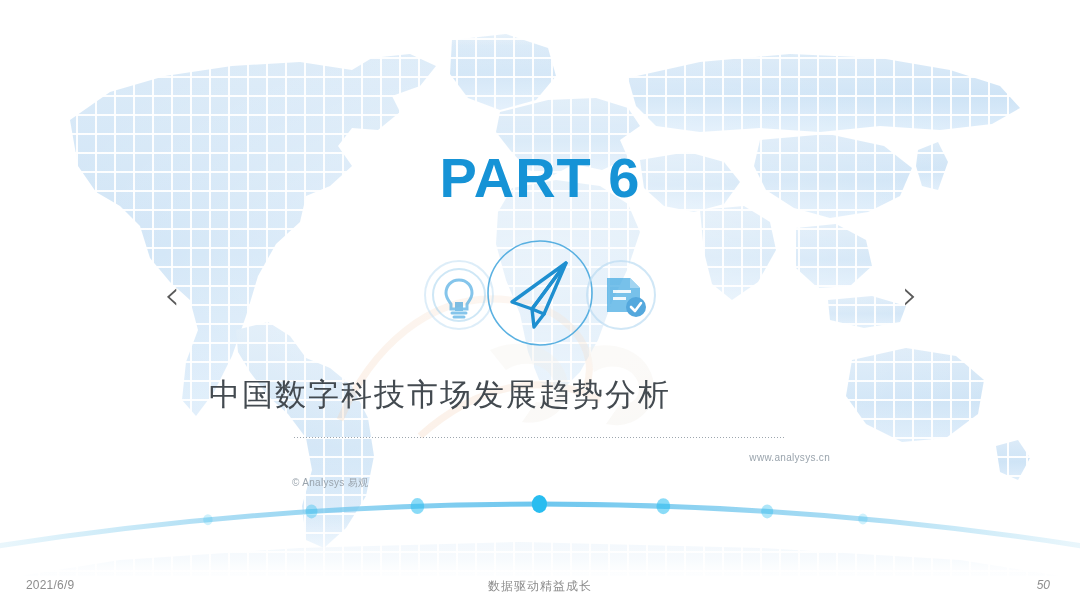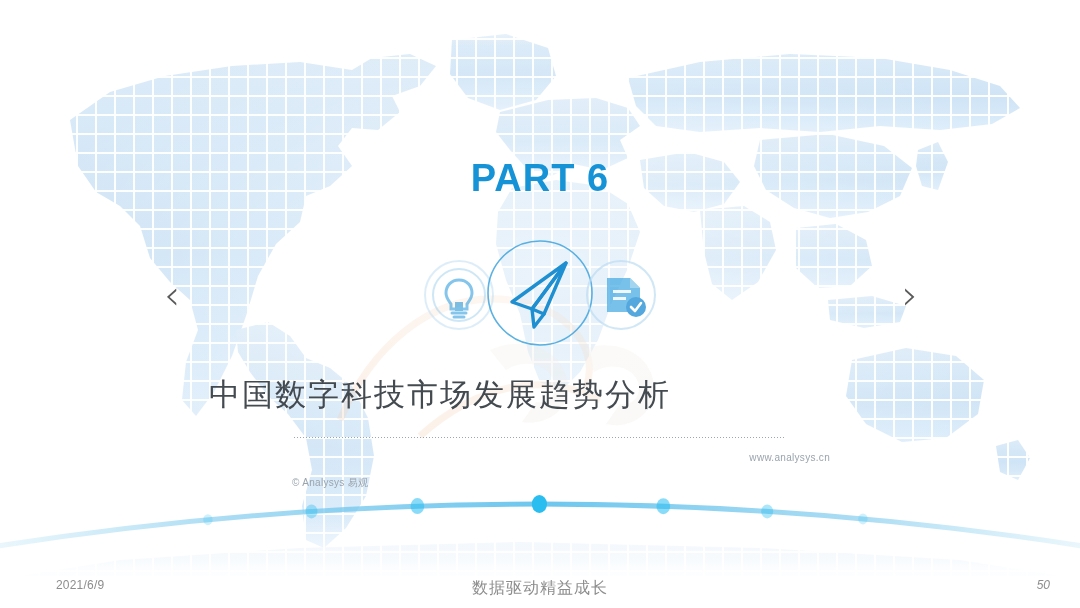--- a/index.html
+++ b/index.html
@@ -80,21 +80,21 @@
     width: 1080px;
     height: 608px;
   }
 
   #part-label {
     position: absolute;
     left: 0;
     top: 148px;
     width: 1080px;
     text-align: center;
-    font-size: 38px;
+    font-size: 56px;
     font-weight: bold;
     letter-spacing: 1px;
     color: #1693d6;
     line-height: 60px;
     white-space: nowrap;
   }
 
   
   .nav-arrow {
     position: absolute;
@@ -194,29 +194,28 @@
   }
 
   
   #footer-date {
     position: absolute;
     left: 26px;
     top: 578px;
     font-size: 12px;
     color: #8d8d8d;
     letter-spacing: 0.2px;
-    margin-left: 30px;
   }
   #footer-tagline {
     position: absolute;
     left: 0;
     top: 578px;
     width: 1080px;
     text-align: center;
-    font-size: 16px;
+    font-size: 12px;
     color: #8d8d8d;
     letter-spacing: 1px;
     font-family: "DejaVu Sans", "Liberation Sans", sans-serif;
   }
   #footer-page {
     position: absolute;
     right: 30px;
     top: 578px;
     font-size: 12px;
     color: #8d8d8d;

